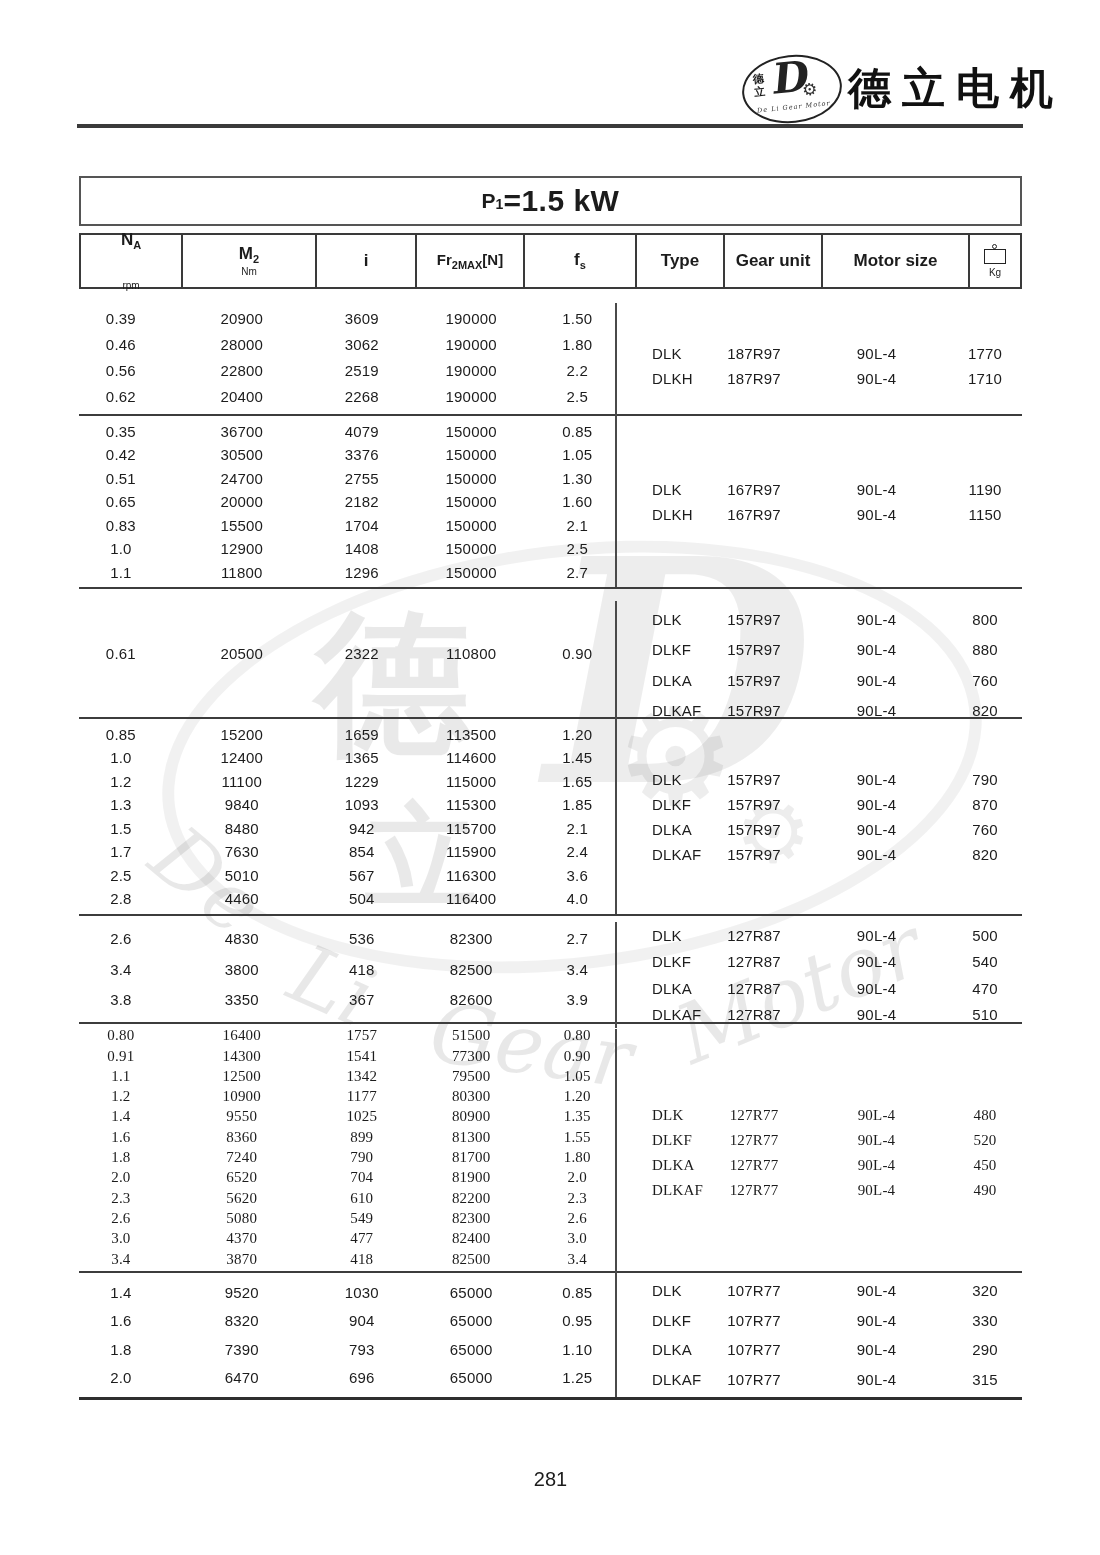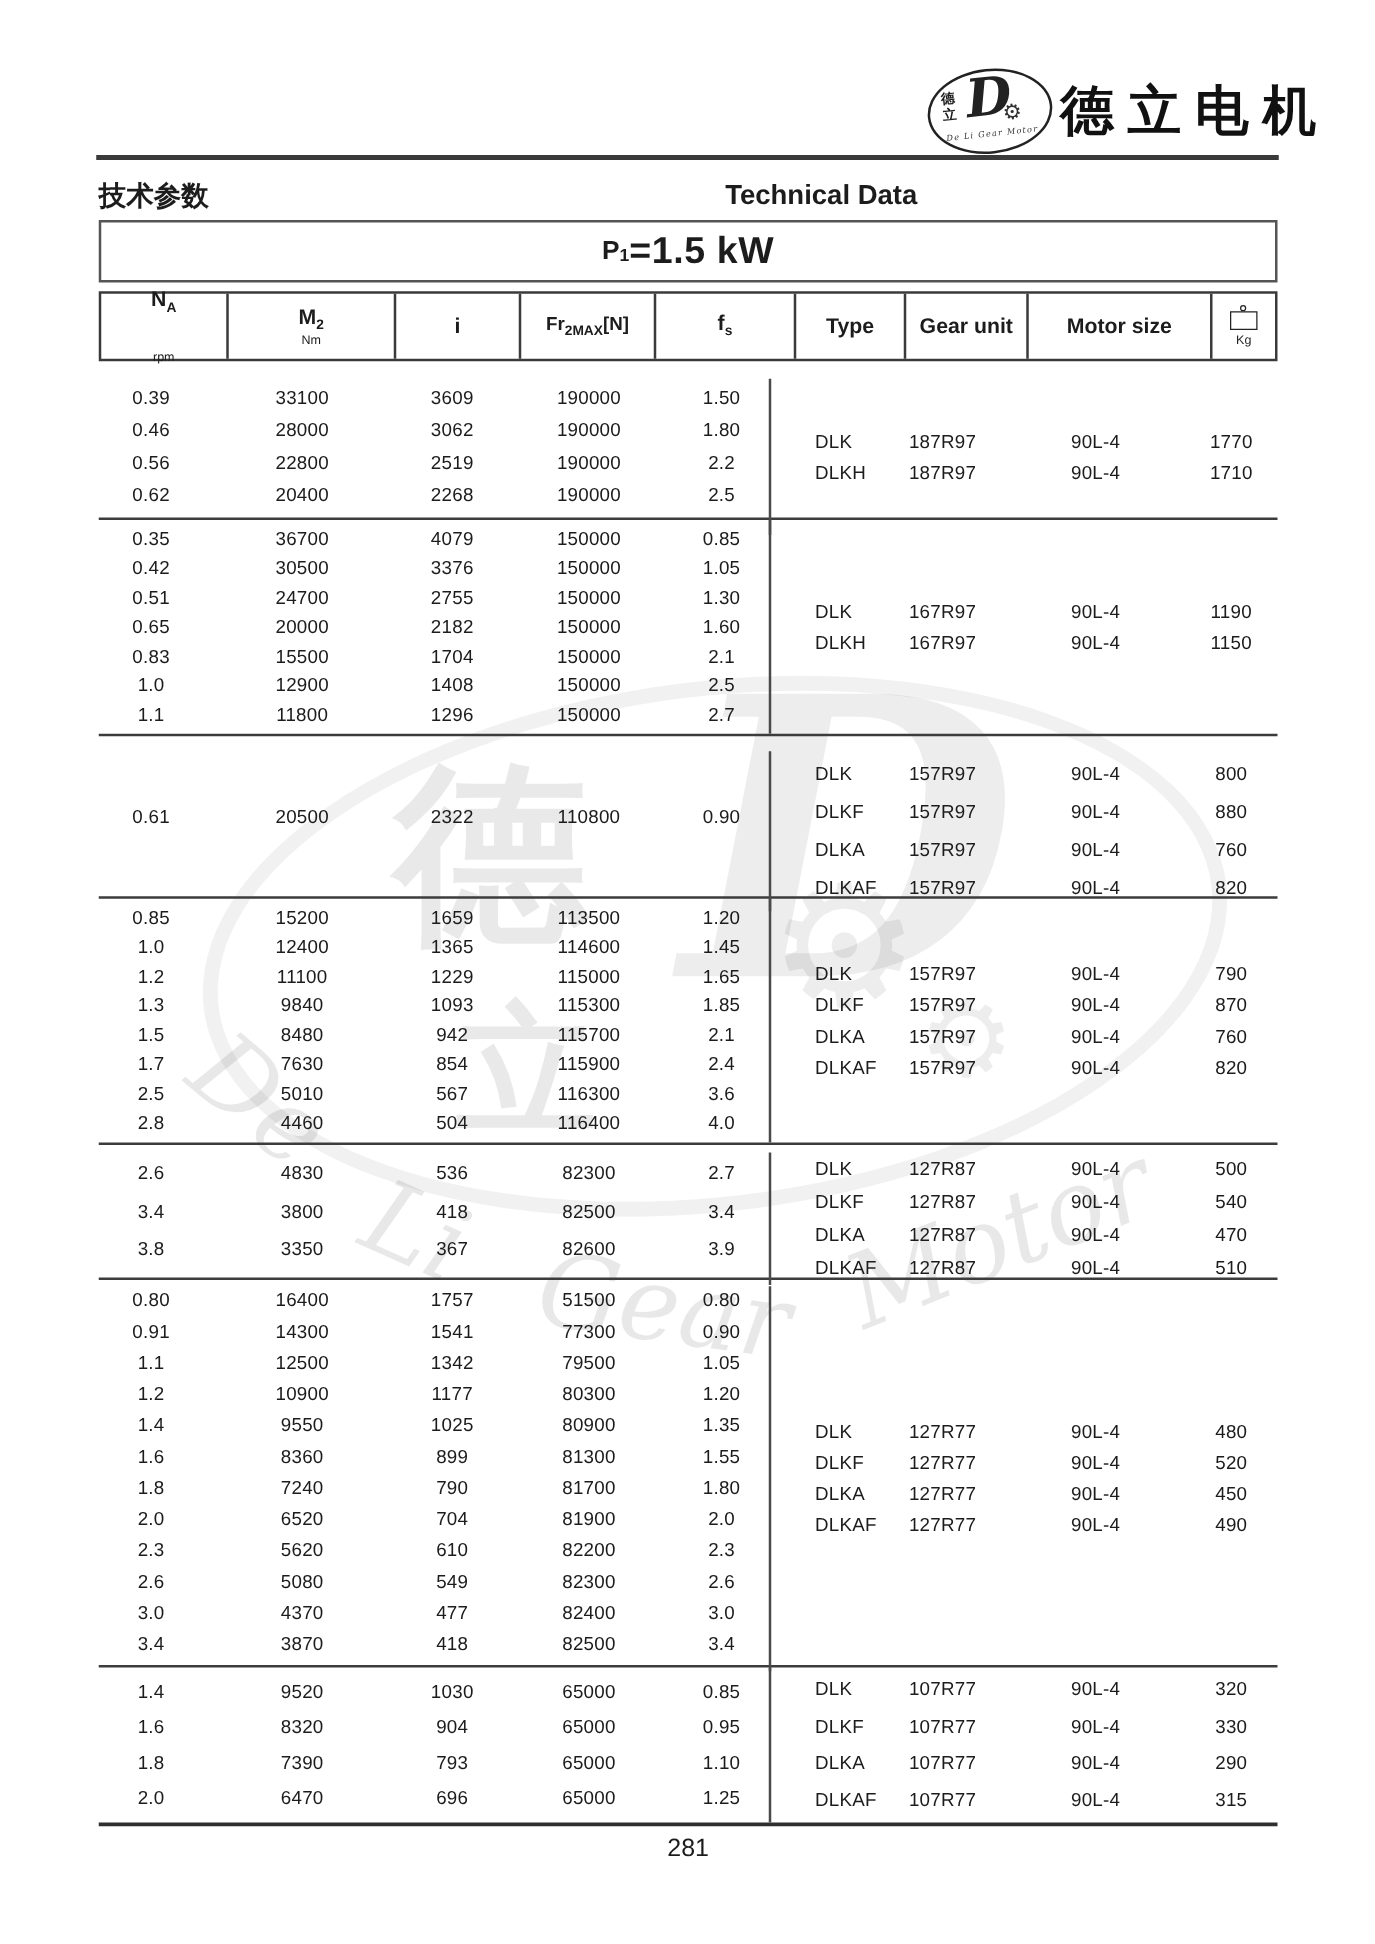--- a/index.html
+++ b/index.html
@@ -73,21 +73,21 @@
   .kg-icon{position:relative;width:24px;height:22px;margin-bottom:1px;}
   .kg-knob{position:absolute;left:9px;top:0;width:5px;height:5px;border:1.5px solid #222;
            border-radius:50%;box-sizing:border-box;}
   .kg-body{position:absolute;left:1px;top:5px;width:22px;height:15px;border:1.5px solid #222;
            box-sizing:border-box;}
 
   
   .data-blocks{position:absolute;left:79px;top:289px;width:943px;z-index:1;}
   .block{display:flex;box-sizing:border-box;border-bottom:2px solid #3c3c3c;}
   .block-1{height:127px;}.block-2{height:173px;}.block-3{height:130px;}.block-4{height:197px;}
-  .block-5{height:108px;}.block-6{height:310px;}.block-7{height:127px;border-bottom:3px solid #2f2f2f;}
+  .block-5{height:108px;}.block-6{height:249px;font-family:Liberation Serif, serif;}.block-7{height:127px;border-bottom:3px solid #2f2f2f;}
   .block-left{width:536px;display:flex;flex-direction:column;justify-content:space-evenly;box-sizing:border-box;}
   .block-right{flex:1;border-left:2px solid #4a4a4a;display:flex;flex-direction:column;
                justify-content:center;box-sizing:border-box;}
   .block-1 .block-left{padding-top:12px;}
   .block-1 .block-right{transform:translateY(14px);}
   .block-3 .block-right,.block-5 .block-right,.block-7 .block-right{justify-content:space-evenly;}
   .block-3 .block-right{transform:translateY(12px);}
   .block-5 .block-right{transform:translateY(6px);}
   .block-6 .block-right{transform:translateY(5px);}
   .lrow{display:flex;align-items:center;gap:24px;}
@@ -131,24 +131,20 @@
       <span>立</span>
     </div>
     <div class="logo-d">D</div>
     <div class="logo-gear">⚙</div>
     <div class="logo-script">De Li Gear Motor</div>
   </div>
   <div class="brand-name">德立电机</div>
 
   <div class="top-rule"></div>
 
-  <div class="section-titles">
-    <span class="title-cn">技术参数</span>
-    <span class="title-en">Technical Data</span>
-  </div>
 
   <div class="power-banner">
     <span class="p-sym">P</span>
       <sub class="p-sub">1</sub>
       <span class="p-val">=1.5 kW</span>
   </div>
 
   <div class="thead">
     <div class="th w0">
       <div class="h-main"><span>N</span><sub>A</sub></div>
@@ -183,21 +179,21 @@
       </div>
       <div class="h-unit">Kg</div>
     </div>
   </div>
 
   <div class="data-blocks" id="data-blocks">
       <div class="block block-1">
         <div class="block-left">
           <div class="lrow">
             <span class="cell c0">0.39</span>
-            <span class="cell c1">33100</span>
+            <span class="cell c1">20900</span>
             <span class="cell c2">3609</span>
             <span class="cell c3">190000</span>
             <span class="cell c4">1.50</span>
           </div>
           <div class="lrow">
             <span class="cell c0">0.46</span>
             <span class="cell c1">28000</span>
             <span class="cell c2">3062</span>
             <span class="cell c3">190000</span>
             <span class="cell c4">1.80</span>

